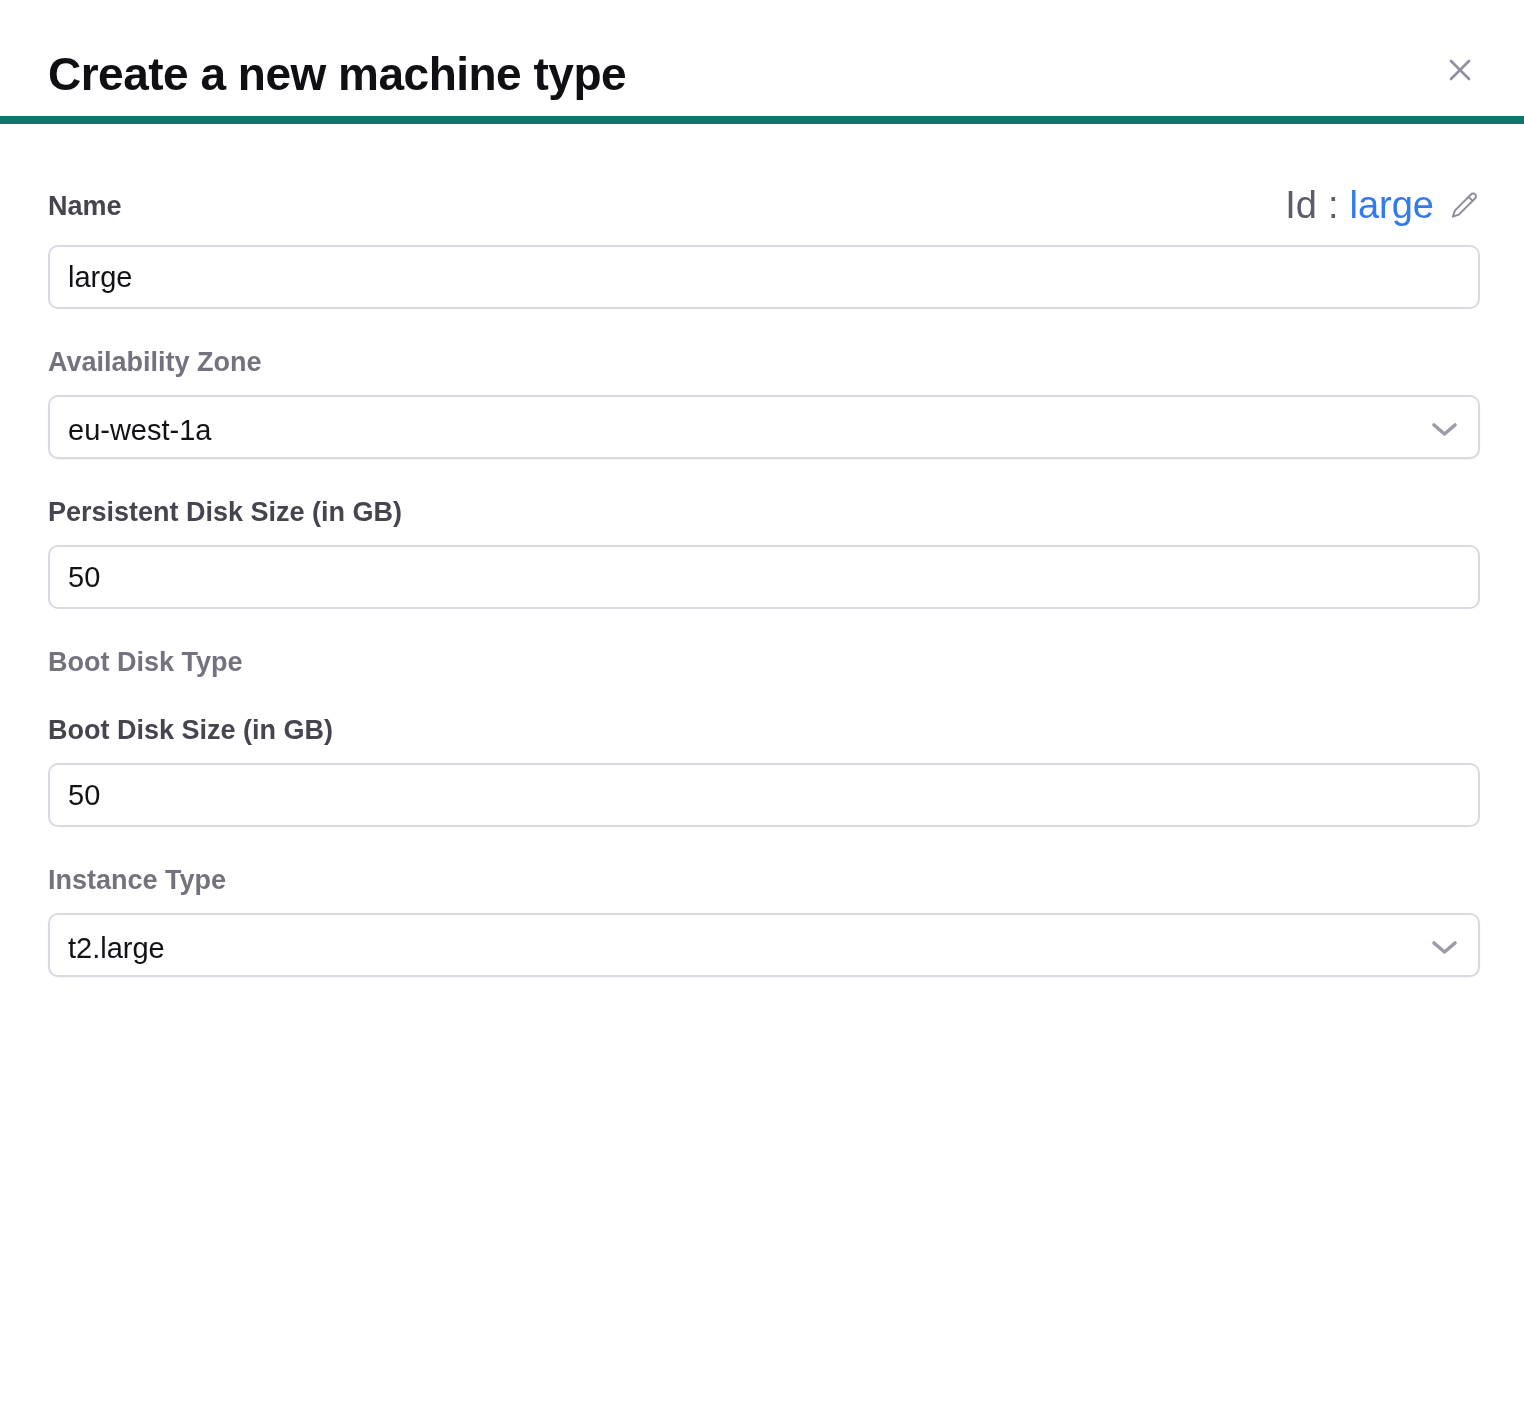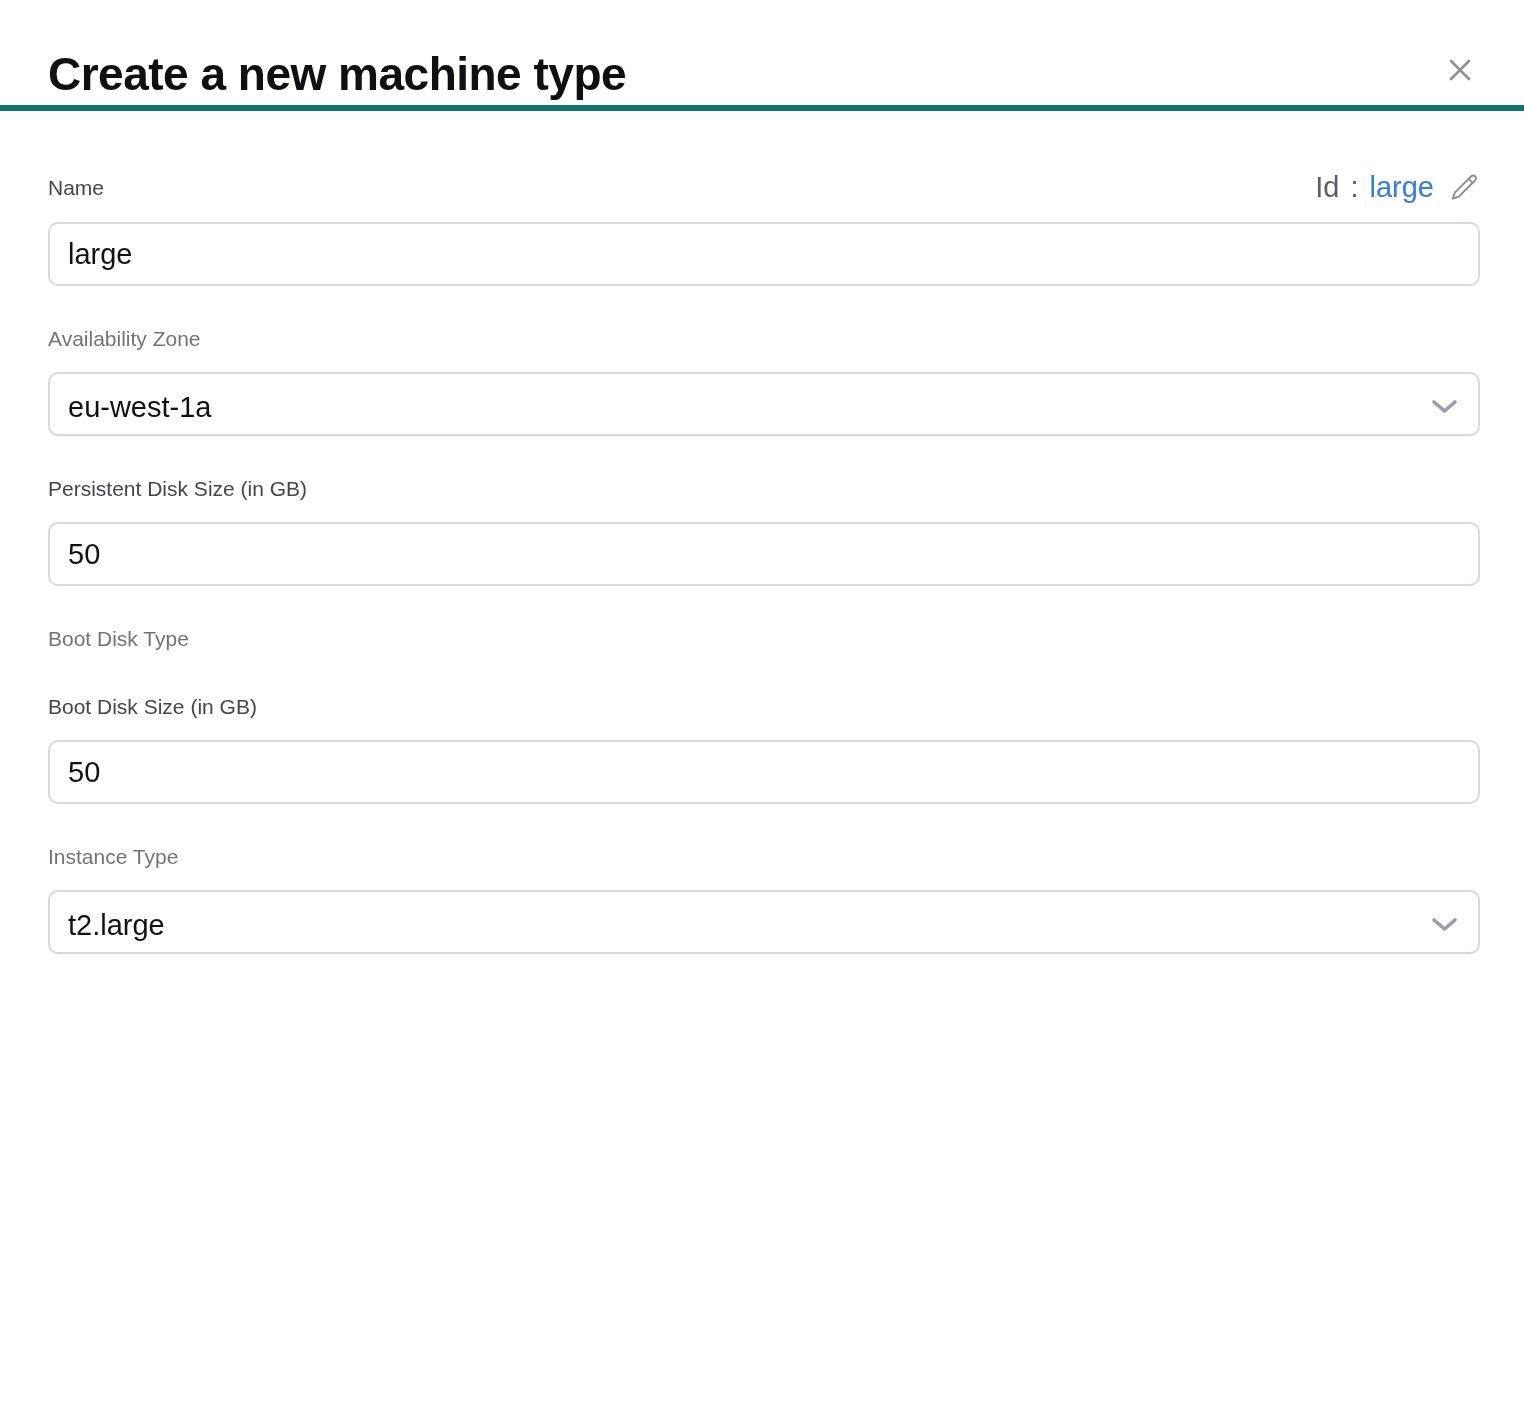--- a/index.html
+++ b/index.html
@@ -10,22 +10,22 @@
   }
   .modal {
     width: 1524px;
     height: 1418px;
     background: #ffffff;
     box-sizing: border-box;
     overflow: hidden;
   }
   .modal-header {
     position: relative;
-    height: 111px;
-    border-bottom: 6px solid #0f766e;
+    height: 124px;
+    border-bottom: 8px solid #0f766e;
     box-sizing: border-box;
   }
   .modal-title {
     position: absolute;
     left: 48px;
     top: 48px;
     font-size: 46px;
     line-height: 52px;
     font-weight: 700;
     letter-spacing: -0.5px;
@@ -52,31 +52,31 @@
     margin-bottom: 38px;
   }
   .label-row {
     display: flex;
     justify-content: space-between;
     align-items: center;
     margin-bottom: 18px;
     min-height: 30px;
   }
   .field-label {
-    font-size: 21px;
+    font-size: 27px;
     line-height: 30px;
-    font-weight: 400;
+    font-weight: 700;
   }
   .field-label.dark { color: #45454f; }
   .field-label.light { color: #73737f; }
   .id-badge {
     display: flex;
     align-items: center;
     gap: 11px;
-    font-size: 29px;
+    font-size: 38px;
     font-weight: 400;
   }
   .id-prefix { color: #5c5c6b; }
   .id-sep { color: #5c5c6b; }
   .id-value { color: #3379f0; }
   .edit-btn {
     background: none;
     border: none;
     padding: 0;
     margin-left: 4px;

